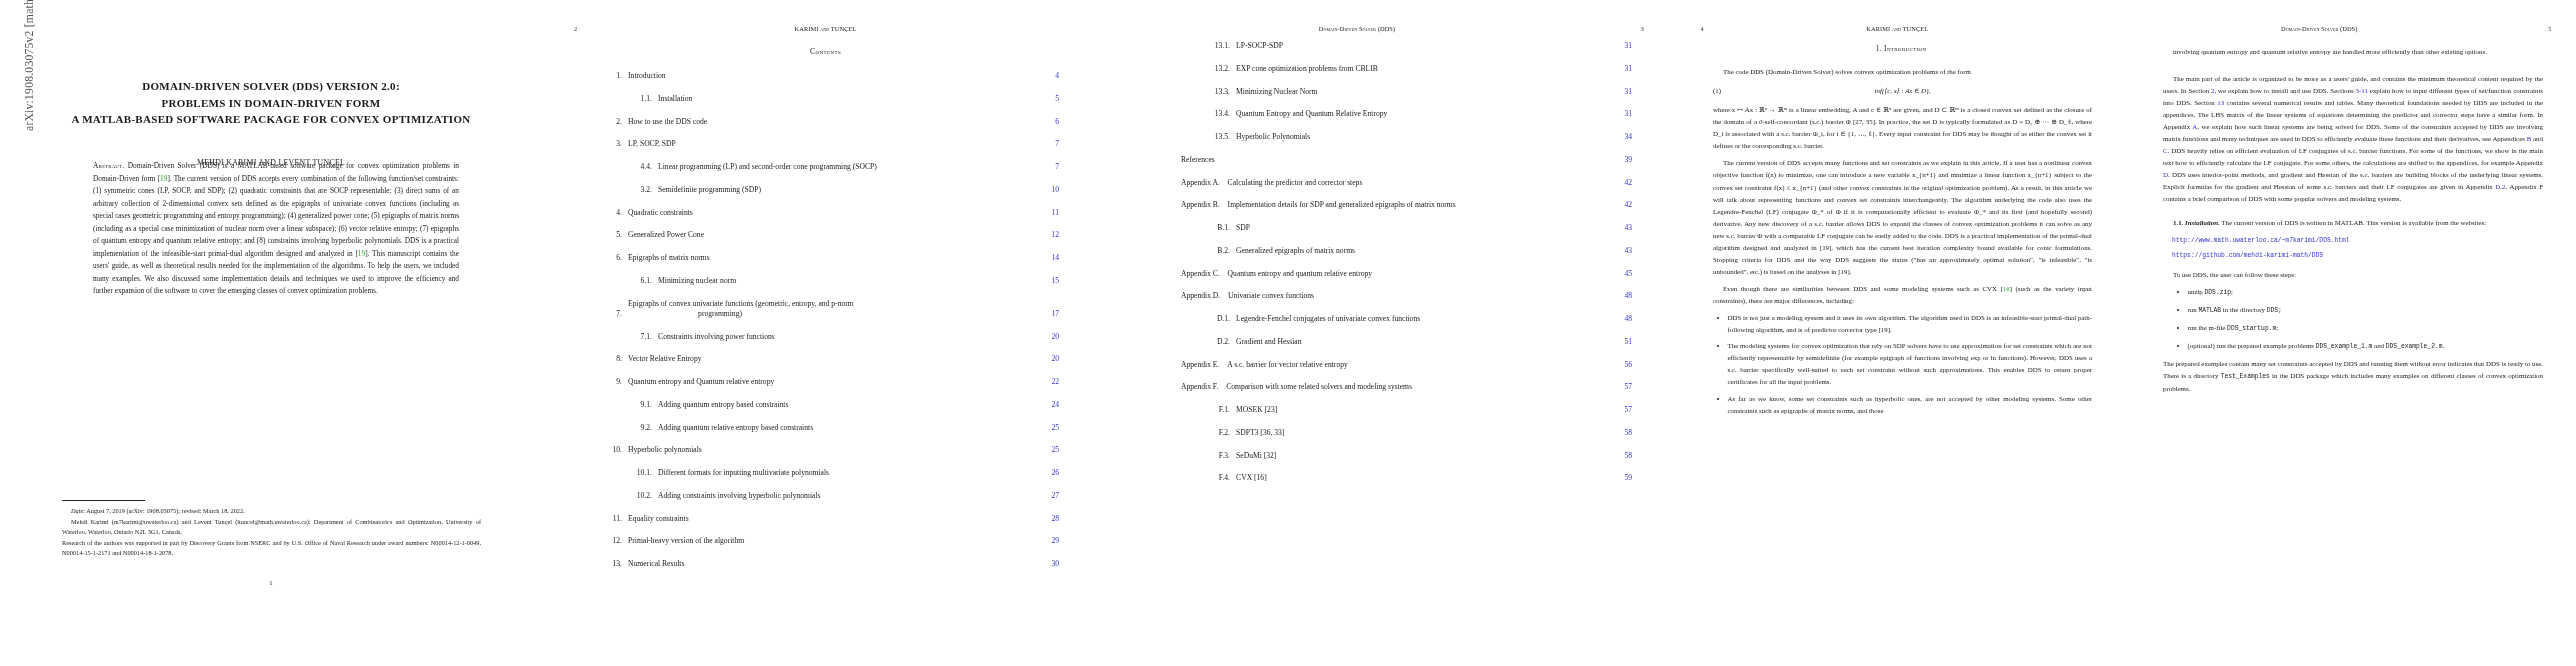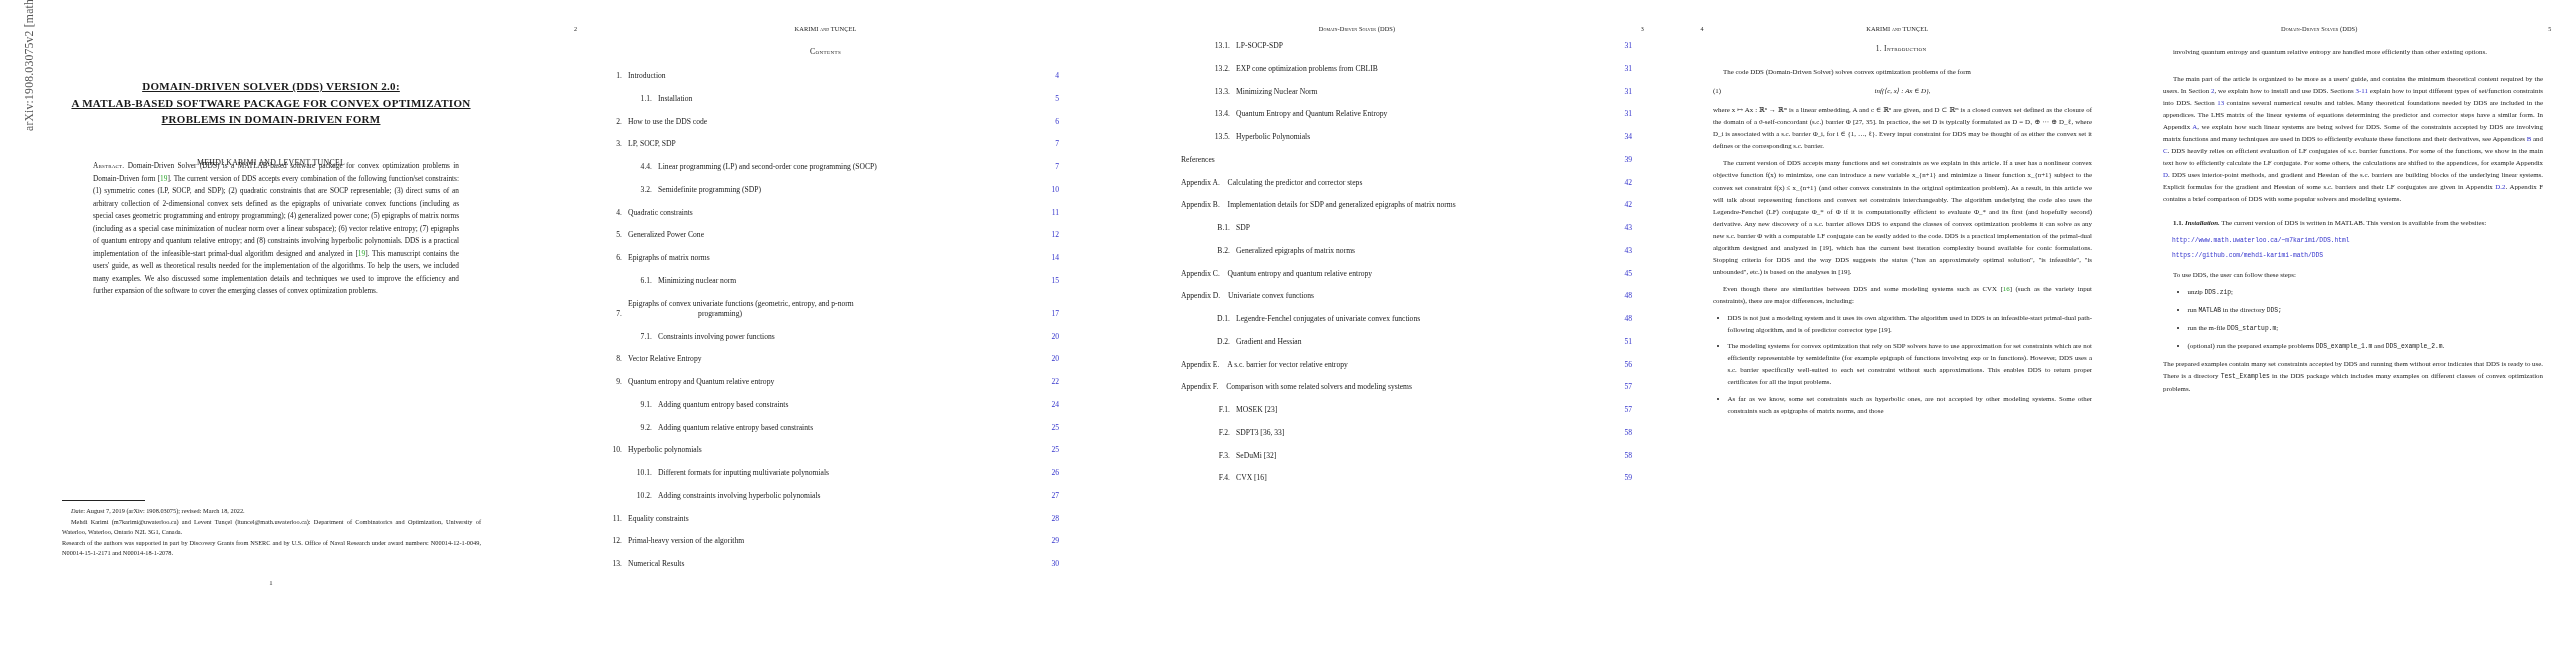--- a/index.html
+++ b/index.html
@@ -37,21 +37,21 @@
     font-variant:small-caps;font-size:6.4px;color:#222;
     letter-spacing:0.1px;
   }
   .runhead .folio{width:39px;text-align:left;padding-left:32px;font-variant:normal;font-size:6.1px;}
   .runhead .rtitle{flex:1;text-align:center;}
   .runhead.right .folio{order:2;text-align:right;padding-left:0;padding-right:32px;}
   .runhead.right .rtitle{order:1;}
 
   
   .titleblock{position:absolute;left:34px;right:34px;top:78px;text-align:center;}
-  .ttl{font-size:11px;font-weight:bold;letter-spacing:0.3px;line-height:1.52;text-decoration:underline;}
+  .ttl{font-size:11px;font-weight:bold;letter-spacing:0.3px;line-height:1.52;}
   .authors{margin-top:30px;font-variant:small-caps;font-size:7.8px;letter-spacing:0.3px;}
 
   .abstract{
     position:absolute;left:93px;right:83px;top:160px;
     font-size:7.3px;line-height:1.72;text-align:justify;
   }
   .abstract .lab{font-variant:small-caps;letter-spacing:0.2px;}
   .cite{color:#29a329;}
   .lnk{color:#3333cc;}
 
@@ -103,22 +103,22 @@
 <body>
 
 <div class="spread">
 
   <div class="page p1">
     <div class="arxiv-stamp">arXiv:1908.03075v2  [math.OC]  10 Nov 2020</div>
 
     <div class="titleblock">
       <div class="ttl">
         <div>DOMAIN-DRIVEN SOLVER (DDS) VERSION 2.0:</div>
+        <div>PROBLEMS IN DOMAIN-DRIVEN FORM</div>
         <div>A MATLAB-BASED SOFTWARE PACKAGE FOR CONVEX OPTIMIZATION</div>
-        <div>PROBLEMS IN DOMAIN-DRIVEN FORM</div>
       </div>
       <div class="authors">MEHDI KARIMI AND LEVENT TUNÇEL</div>
     </div>
 
     <div class="abstract">
       <span class="lab">Abstract.</span>
       <span>Domain-Driven Solver (DDS) is a MATLAB-based software package for convex optimization problems in Domain-Driven form [</span><span class="cite">19</span><span>]. The current version of DDS accepts every combination of the following function/set constraints: (1) symmetric cones (LP, SOCP, and SDP); (2) quadratic constraints that are SOCP representable; (3) direct sums of an arbitrary collection of 2-dimensional convex sets defined as the epigraphs of univariate convex functions (including as special cases geometric programming and entropy programming); (4) generalized power cone; (5) epigraphs of matrix norms (including as a special case minimization of nuclear norm over a linear subspace); (6) vector relative entropy; (7) epigraphs of quantum entropy and quantum relative entropy; and (8) constraints involving hyperbolic polynomials. DDS is a practical implementation of the infeasible-start primal-dual algorithm designed and analyzed in [</span><span class="cite">19</span><span>]. This manuscript contains the users' guide, as well as theoretical results needed for the implementation of the algorithms. To help the users, we included many examples. We also discussed some implementation details and techniques we used to improve the efficiency and further expansion of the software to cover the emerging classes of convex optimization problems.</span>
     </div>
 
     <div class="footnote-rule"></div>

